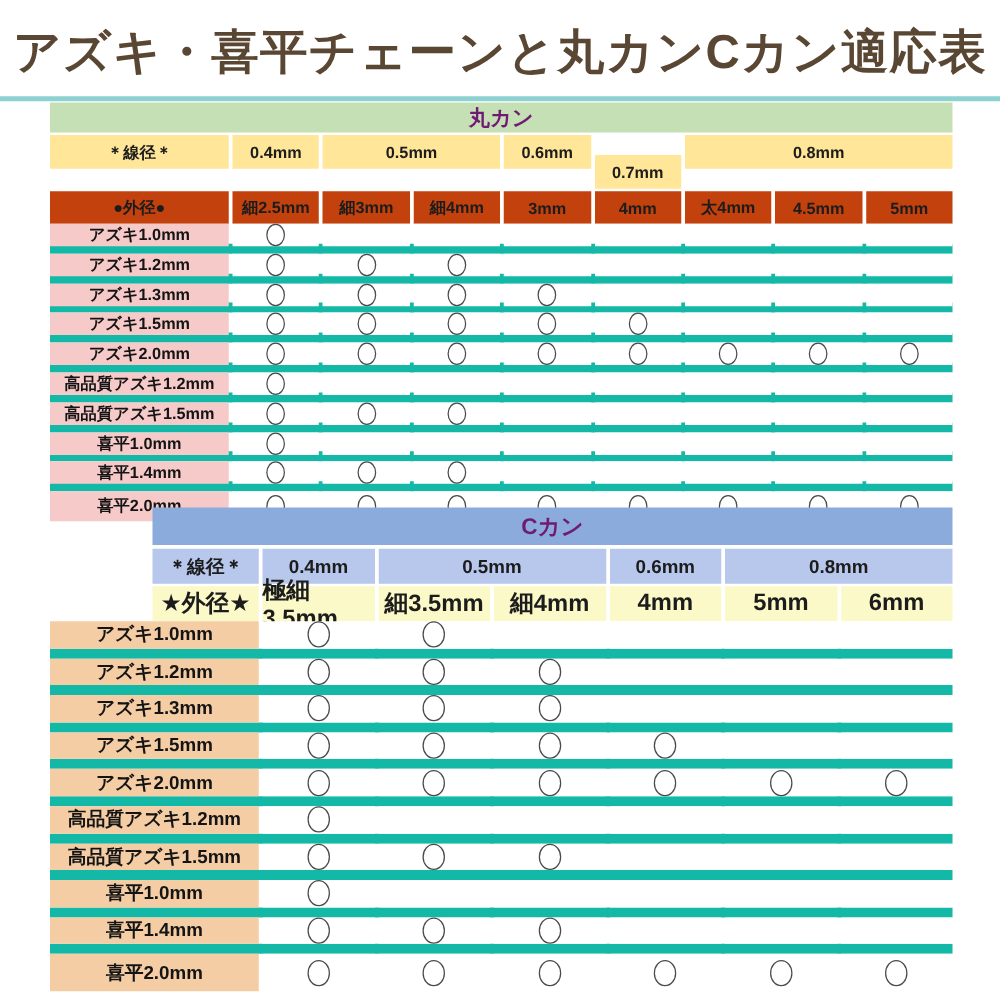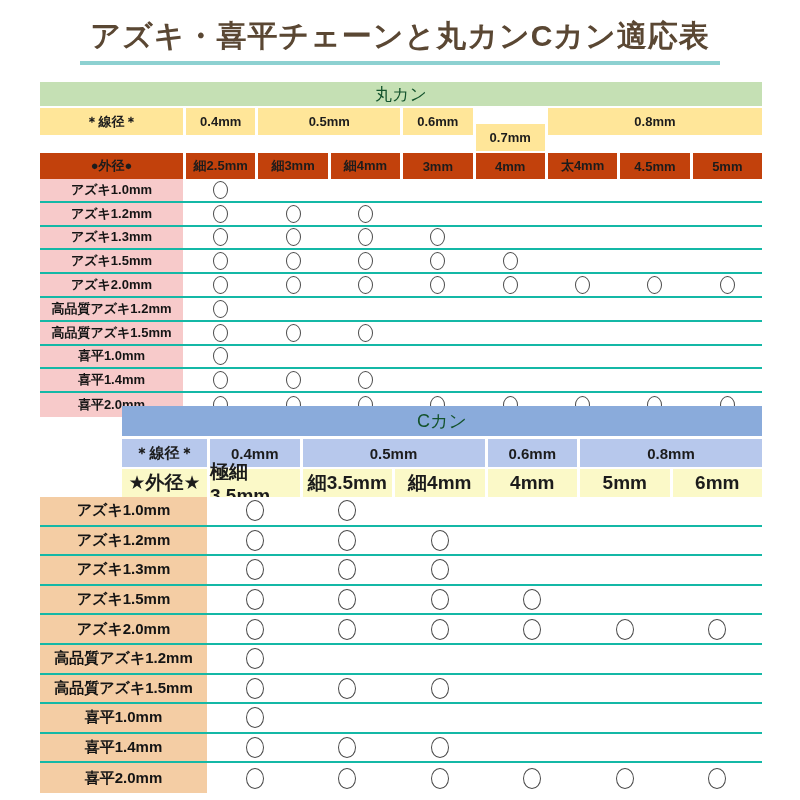--- a/index.html
+++ b/index.html
@@ -1,28 +1,28 @@
 <!DOCTYPE html>
 <html><head>
 <meta charset="utf-8">
 <style>
   html,body{margin:0;padding:0;background:#fff;}
   .page{position:relative;width:800px;height:800px;background:#ffffff;overflow:hidden;
         font-family:"Liberation Sans","DejaVu Sans",sans-serif;}
   .title-wrap{text-align:center;padding-top:14px;}
-  .main-title{display:inline-block;margin:0;padding:2px 10px 4px 10px;
-        font-size:30px;font-weight:bold;color:#5a4733;letter-spacing:1px;
+  .main-title{display:inline-block;margin:0;padding:2px 10px 10px 10px;
+        font-size:38px;font-weight:bold;color:#5a4733;letter-spacing:1px;
         border-bottom:4px solid #8dd1d1;}
   
   .tbl{position:absolute;}
-  .bar{display:flex;align-items:center;justify-content:center;font-weight:normal;color:#14532d;}
+  .bar{display:flex;align-items:center;justify-content:center;font-weight:bold;color:#701a75;}
   .grid{display:grid;column-gap:3px;}
   .cell{display:flex;align-items:center;justify-content:center;font-weight:bold;color:#1c1c1c;}
   .body-row{display:grid;column-gap:3px;box-sizing:border-box;}
-  .body-row.lined{border-bottom:2px solid #14b8a6;}
+  .body-row.lined{border-bottom:8px solid #14b8a6;}
   .rlabel{display:flex;align-items:center;justify-content:center;font-weight:bold;color:#141414;}
   .ccell{display:flex;align-items:center;justify-content:center;background:#ffffff;}
   .circ{display:inline-block;border-radius:50%;background:transparent;}
   
   #t1{left:40px;top:82px;width:722px;}
   #t1 .bar{height:24px;background:#c5e0b4;font-size:17px;margin-bottom:2px;}
   #t1 .grid{grid-template-columns:143px repeat(8,1fr);}
   #t1 .wire .cell{height:27px;background:#ffe699;font-size:13px;margin-bottom:2px;}
   #t1 .outer .cell{height:26px;background:#c2410c;font-size:13px;}
   #t1 .body-row{grid-template-columns:143px repeat(8,1fr);height:23.8px;}

